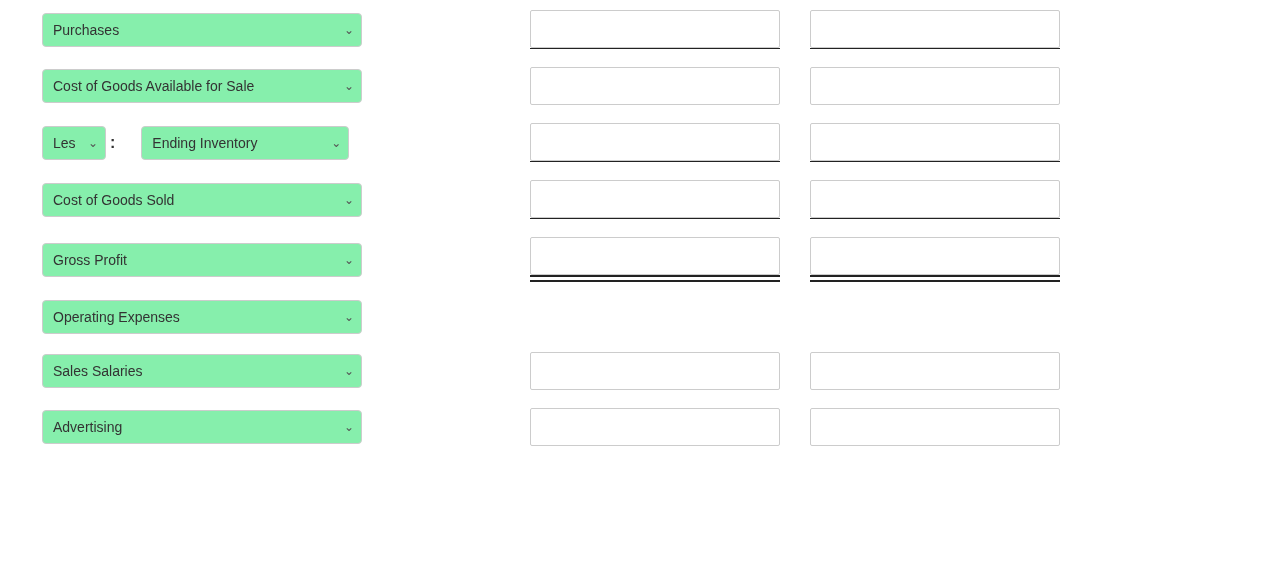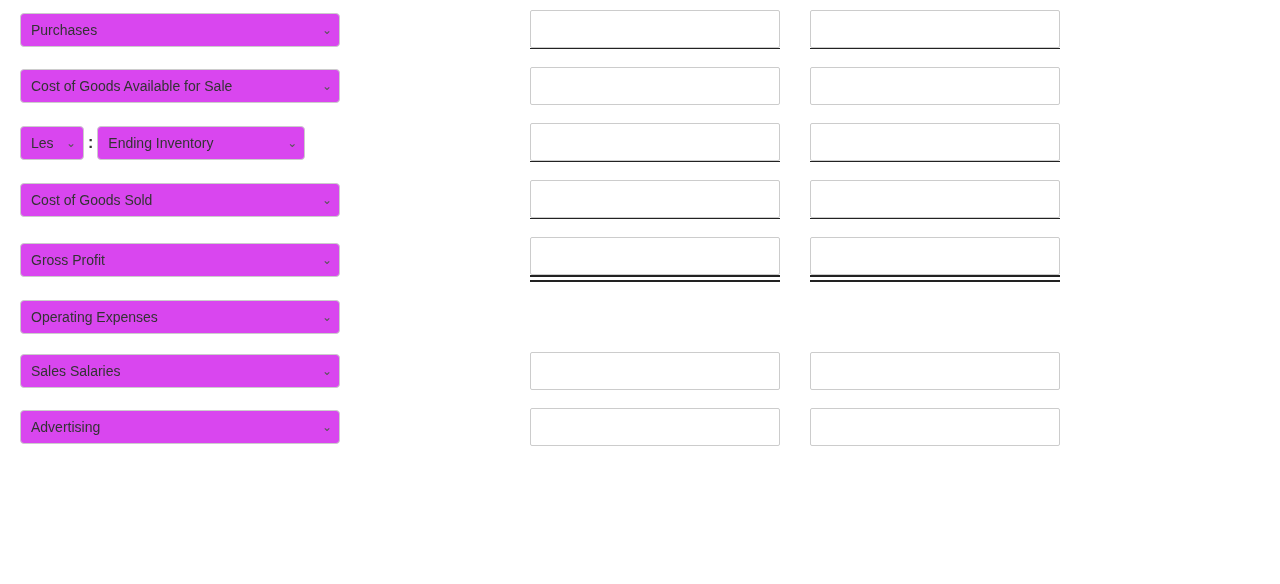--- a/index.html
+++ b/index.html
@@ -18,28 +18,29 @@
 
     .select-wrapper {
       position: relative;
       display: inline-flex;
       align-items: center;
     }
 
     select {
       appearance: none;
       -webkit-appearance: none;
-      background: #d946ef;
+      background: #86efac;
       border: 1px solid #ccc;
       border-radius: 4px;
       padding: 8px 30px 8px 10px;
       font-size: 14px;
       color: #333;
       cursor: pointer;
       outline: none;
+      margin-left: 22px;
     }
 
     .select-arrow {
       position: absolute;
       right: 8px;
       top: 50%;
       transform: translateY(-50%);
       pointer-events: none;
       font-size: 12px;
       color: #555;

